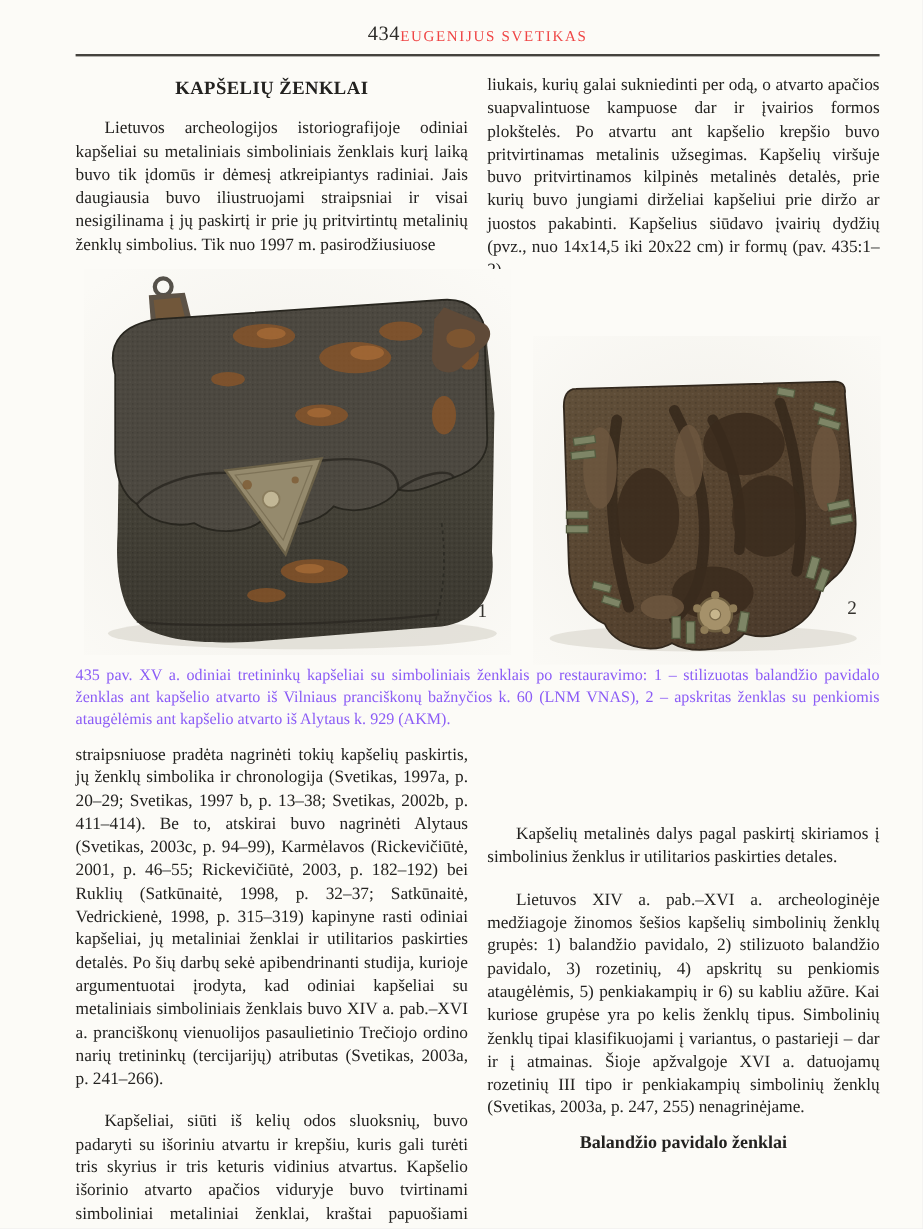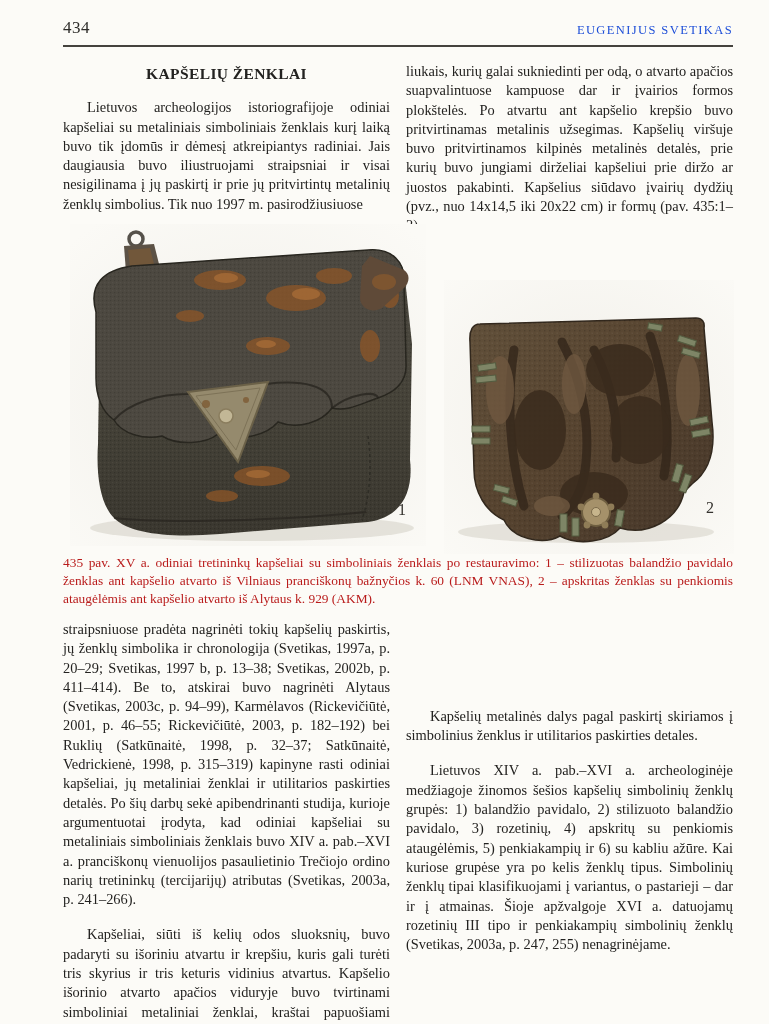--- a/index.html
+++ b/index.html
@@ -8,24 +8,24 @@
     width:769px;height:1024px;
     margin:0 auto;
     background:#fcfbf7;
     font-family:"Liberation Serif", serif;
     color:#232220;
     overflow:hidden;
   }
   
   .hdr{
     position:absolute;top:18px;left:63px;right:36px;
-    display:flex;justify-content:space-between;align-items:flex-end;
+    display:flex;justify-content:center;align-items:flex-end;
   }
   .pagenum{font-size:17px;letter-spacing:.5px;color:#2e2d2a;}
-  .runtitle{font-size:12.5px;letter-spacing:1.4px;color:#1d4ed8;}
+  .runtitle{font-size:12.5px;letter-spacing:1.4px;color:#ef4444;}
   .hdr-rule{
     position:absolute;top:45px;left:63px;right:36px;
     border-top:2px solid #45433e;height:0;
   }
   
   .cols{
     position:absolute;left:63px;width:670px;
     display:flex;gap:16px;
   }
   .col{
@@ -53,21 +53,21 @@
   .photo svg{display:block;width:100%;height:100%;}
   .photo1{left:70px;top:224px;width:356px;height:322px;}
   .photo2{left:444px;top:280px;width:290px;height:274px;}
   .fig-num{
     position:absolute;font-size:16px;color:#34322e;
   }
   .fig-num-1{left:398px;top:501px;}
   .fig-num-2{left:706px;top:499px;}
   .caption{
     position:absolute;top:554px;left:63px;width:670px;
-    font-size:13.4px;line-height:17.8px;text-align:justify;color:#b91c1c;
+    font-size:13.4px;line-height:17.8px;text-align:justify;color:#8b5cf6;
   }
 </style>
 </head>
 <body>
 
 <div class="page">
 
   <div class="hdr">
     <span class="pagenum">434</span>
     <span class="runtitle">EUGENIJUS SVETIKAS</span>
@@ -229,16 +229,17 @@
   <p class="caption">435 pav. XV a. odiniai tretininkų kapšeliai su simboliniais ženklais po restauravimo: 1 – stilizuotas balandžio pavidalo ženklas ant kapšelio atvarto iš Vilniaus pranciškonų bažnyčios k. 60 (LNM VNAS), 2 – apskritas ženklas su penkiomis ataugėlėmis ant kapšelio atvarto iš Alytaus k. 929 (AKM).</p>
 
   <div class="cols bottom-cols">
     <div class="col">
       <p>straipsniuose pradėta nagrinėti tokių kapšelių paskirtis, jų ženklų simbolika ir chronologija (Svetikas, 1997a, p. 20–29; Svetikas, 1997 b, p. 13–38; Svetikas, 2002b, p. 411–414). Be to, atskirai buvo nagrinėti Alytaus (Svetikas, 2003c, p. 94–99), Karmėlavos (Rickevičiūtė, 2001, p. 46–55; Rickevičiūtė, 2003, p. 182–192) bei Ruklių (Satkūnaitė, 1998, p. 32–37; Satkūnaitė, Vedrickienė, 1998, p. 315–319) kapinyne rasti odiniai kapšeliai, jų metaliniai ženklai ir utilitarios paskirties detalės. Po šių darbų sekė apibendrinanti studija, kurioje argumentuotai įrodyta, kad odiniai kapšeliai su metaliniais simboliniais ženklais buvo XIV a. pab.–XVI a. pranciškonų vienuolijos pasaulietinio Trečiojo ordino narių tretininkų (tercijarijų) atributas (Svetikas, 2003a, p. 241–266).</p>
       <p class="indent">Kapšeliai, siūti iš kelių odos sluoksnių, buvo padaryti su išoriniu atvartu ir krepšiu, kuris gali turėti tris skyrius ir tris keturis vidinius atvartus. Kapšelio išorinio atvarto apačios viduryje buvo tvirtinami simboliniai metaliniai ženklai, kraštai papuošiami sulenktais metaliniais apka-</p>
     </div>
     <div class="col">
       <p class="indent">Kapšelių metalinės dalys pagal paskirtį skiriamos į simbolinius ženklus ir utilitarios paskirties detales.</p>
       <p class="indent">Lietuvos XIV a. pab.–XVI a. archeologinėje medžiagoje žinomos šešios kapšelių simbolinių ženklų grupės: 1) balandžio pavidalo, 2) stilizuoto balandžio pavidalo, 3) rozetinių, 4) apskritų su penkiomis ataugėlėmis, 5) penkiakampių ir 6) su kabliu ažūre. Kai kuriose grupėse yra po kelis ženklų tipus. Simbolinių ženklų tipai klasifikuojami į variantus, o pastarieji – dar ir į atmainas. Šioje apžvalgoje XVI a. datuojamų rozetinių III tipo ir penkiakampių simbolinių ženklų (Svetikas, 2003a, p. 247, 255) nenagrinėjame.</p>
+      <h2 class="subsection-title">Balandžio pavidalo ženklai</h2>
     </div>
   </div>
 
 </div>
 
 </body></html>

